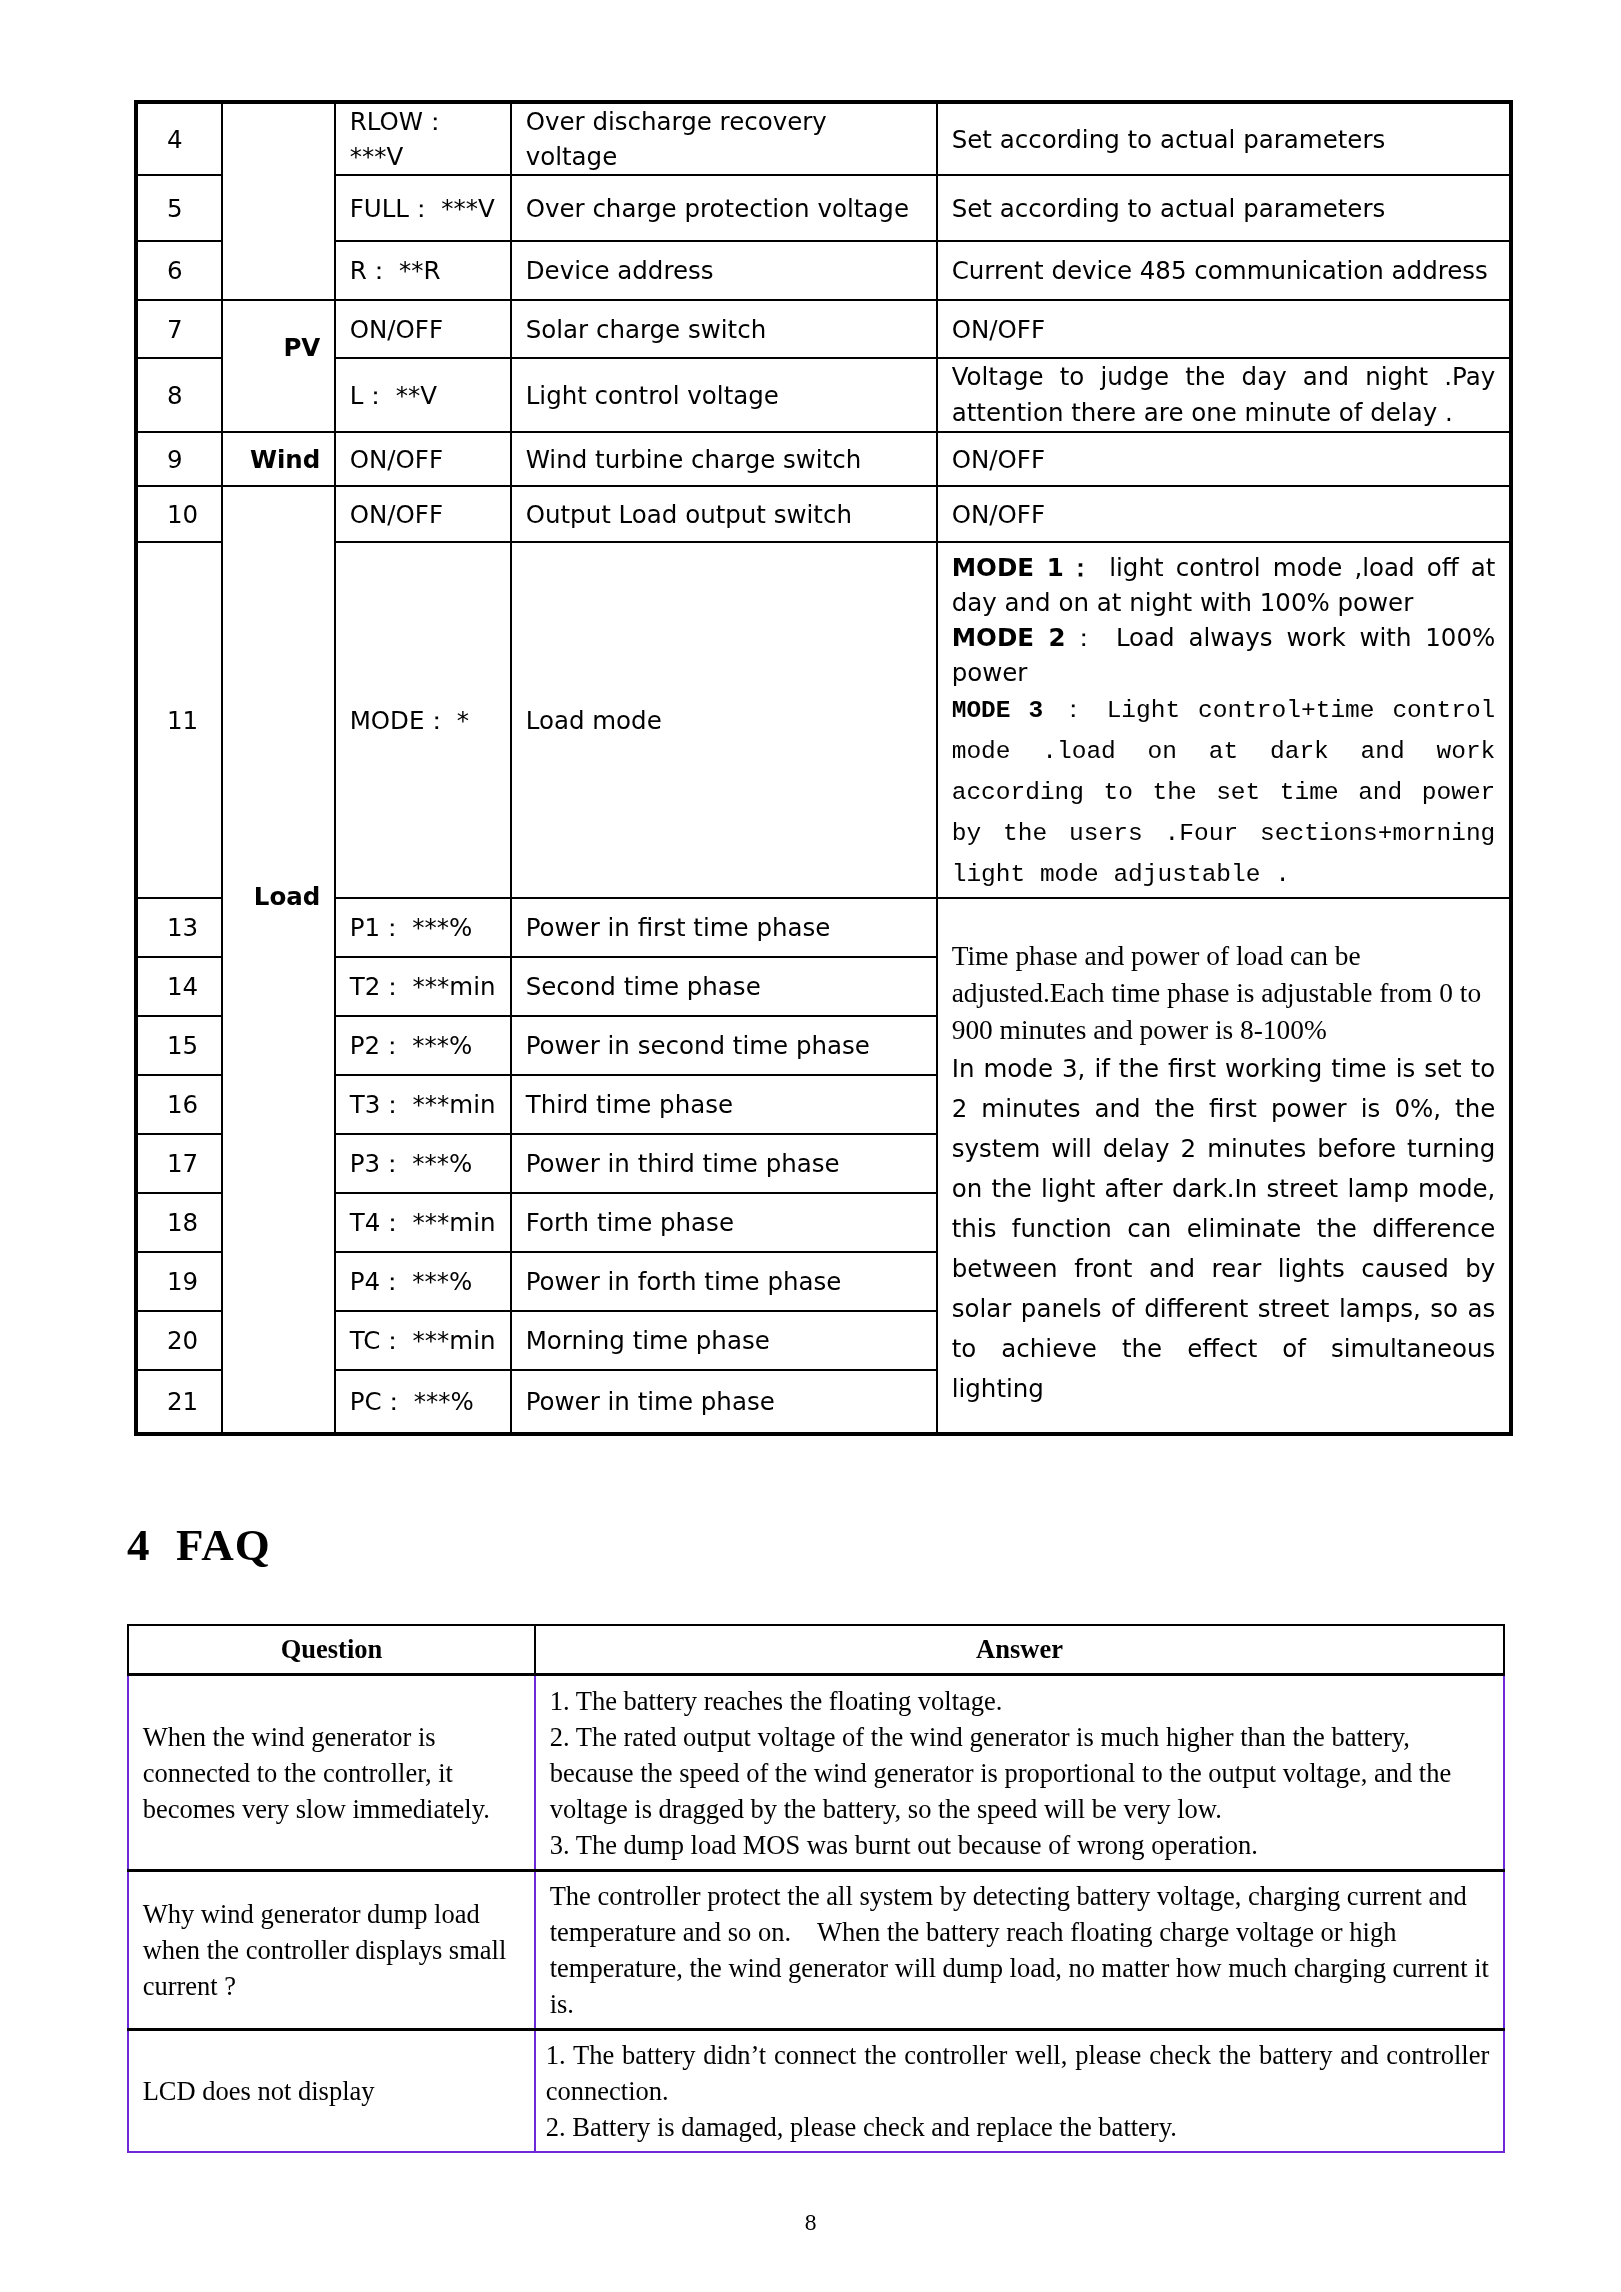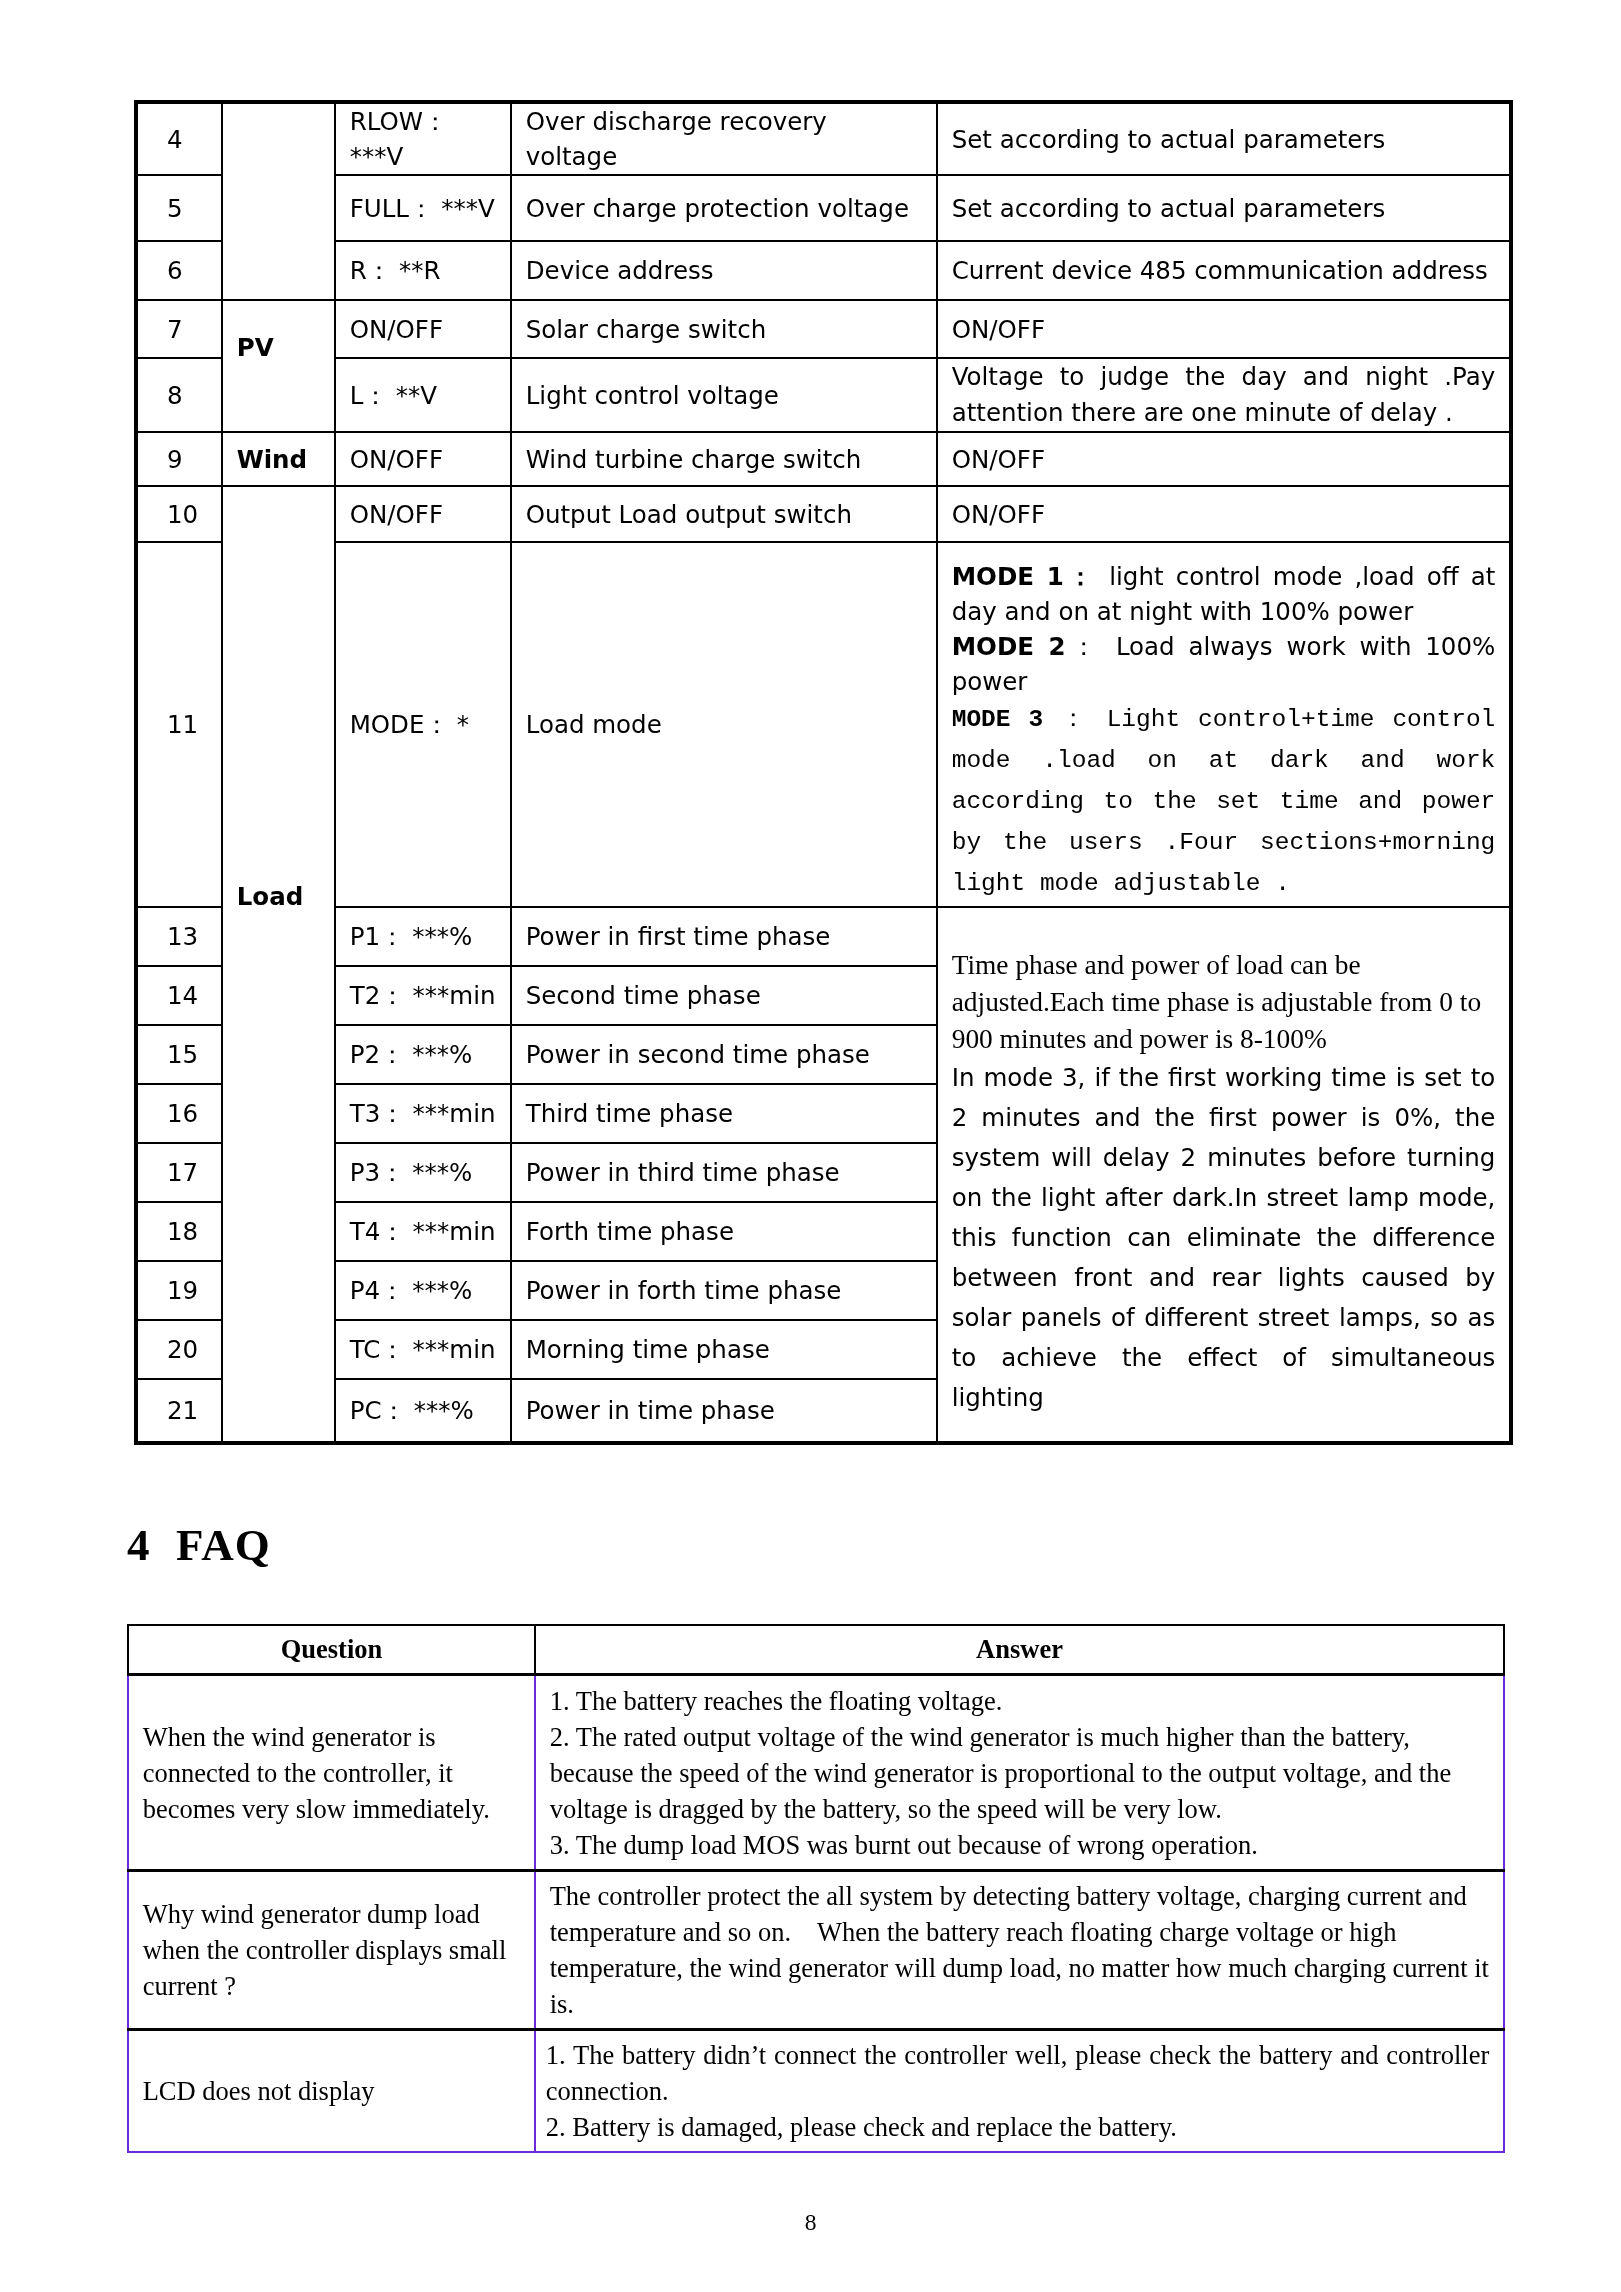--- a/index.html
+++ b/index.html
@@ -11,24 +11,24 @@
     position: absolute; left: 134px; top: 100px; width: 1376px;
     border-collapse: collapse; table-layout: fixed;
     font-family: "DejaVu Sans", sans-serif; font-size: 24.5px;
     border: 4.9px solid #000;
   }
   table.params td {
     border: 2.9px solid #000; padding: 0 13.7px; vertical-align: middle;
     line-height: 35px; white-space: normal;
   }
   table.params td.num { text-align: left; padding-left: 29px; }
-  table.params td.group { text-align: left; font-weight: bold; }
+  table.params td.group { text-align: right; font-weight: bold; }
   table.params td.code { padding-left: 13.7px; }
   table.params td.just { text-align: justify; text-align-last: left; line-height: 36px; }
-  table.params td.mode-cell { text-align: justify; line-height: 35px; padding-top: 16px; padding-bottom: 2px; }
+  table.params td.mode-cell { text-align: justify; line-height: 35px; padding-top: 7px; padding-bottom: 2px; }
   table.params td.mode-cell .p3 { line-height: 41px; text-align: justify; text-align-last: left; font-family: Liberation Mono, monospace; }
   table.params td.mode-cell b { font-weight: bold; }
   table.params td.phase-cell { vertical-align: top; padding-top: 39px; padding-bottom: 0; }
   table.params td.phase-cell .serif-part {
     font-family: "Liberation Serif", serif; font-size: 27.4px; line-height: 37px;
   }
   table.params td.phase-cell .sans-part {
     text-align: justify; text-align-last: left; line-height: 40px;
   }
 

